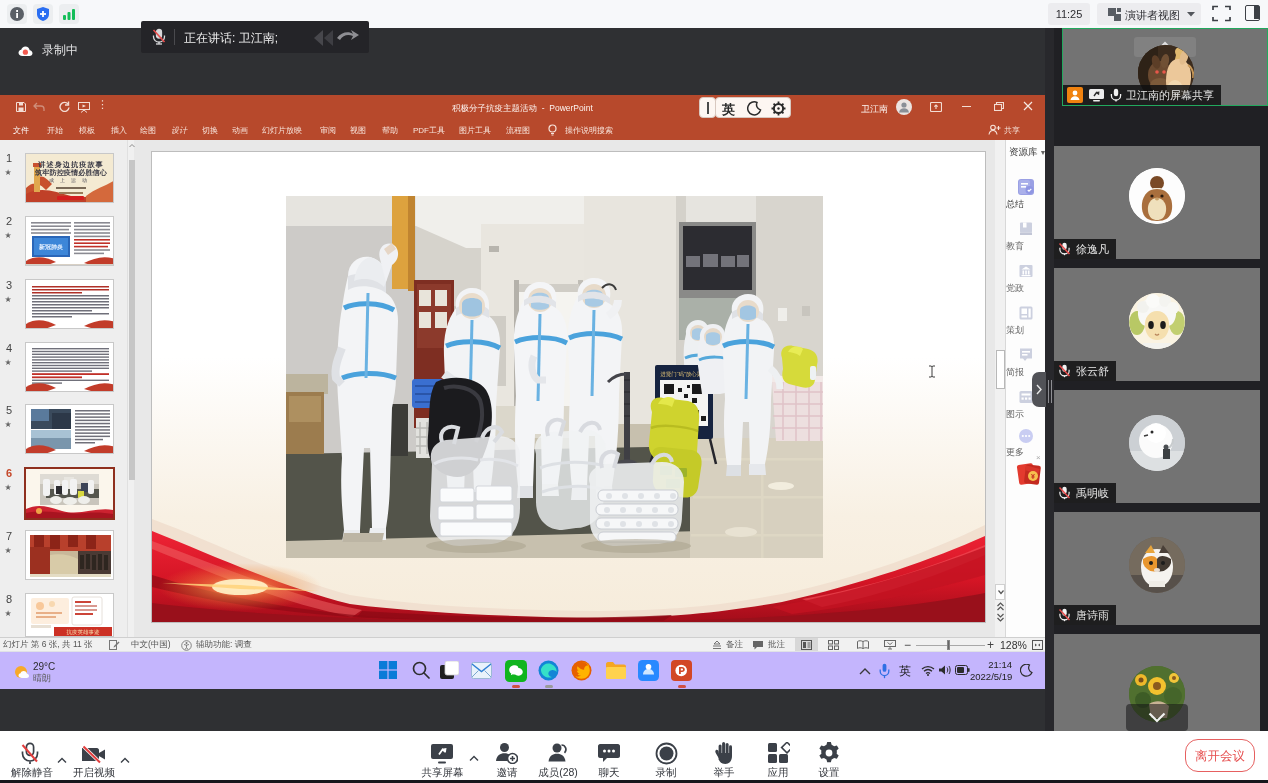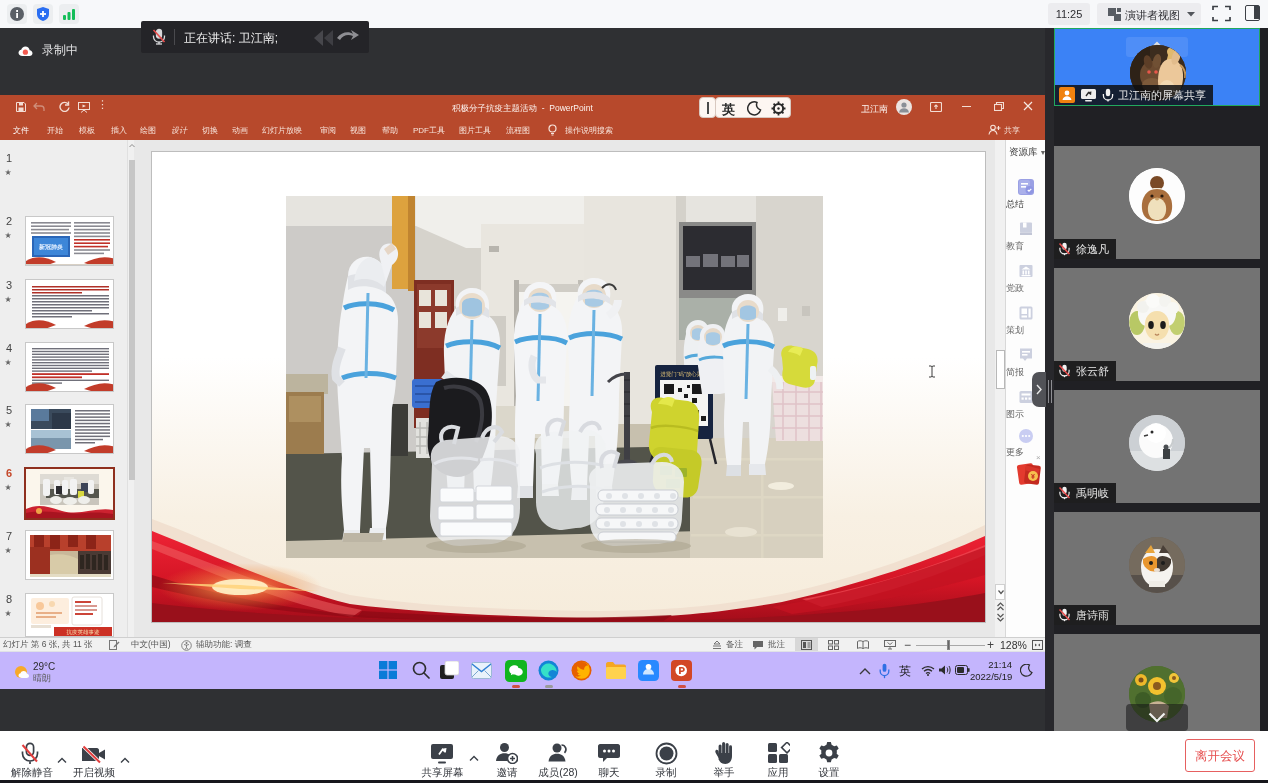--- a/index.html
+++ b/index.html
@@ -39,21 +39,21 @@
 </style>
 </head>
 <body>
 <div class="abs" id="share"></div>
 <div class="abs" id="sep">
   <div style="position:absolute; left:2.5px; top:352px; width:1.5px; height:23px; background:#8e8e93;"></div>
   <div style="position:absolute; left:5.5px; top:352px; width:1.5px; height:23px; background:#8e8e93;"></div>
 </div>
 <div class="abs" id="sidebar">
 
-  <div class="tile" style="top:0px; height:78px; border:1px solid #22a95e; background:#3b82f6;">
+  <div class="tile" style="top:0px; height:78px; border:1px solid #22a95e; background:#737373;margin-left:8px;">
     <div style="position:absolute; left:71px; top:8px; width:62px; height:20px; background:rgba(255,255,255,0.10); border-radius:3px;"></div>
     <svg style="position:absolute; left:94px; top:12px;" width="16" height="10" viewBox="0 0 16 10">
         <path d="M1.5 8.5 L8 2 L14.5 8.5" stroke="#e0e0e0" stroke-width="2" fill="none"></path>
       </svg>
     <div class="avatar" style="top:16px; background:#42301f;">
       <svg width="56" height="56" viewBox="0 0 56 56">
         <rect x="0" y="0" width="56" height="56" fill="#3c2c1e"></rect>
         <rect x="0" y="0" width="20" height="56" fill="#2e2217"></rect>
         <path d="M38 10 C34 2 44 0 46 6 C47 9 45 12 42 13 L44 24 L34 26 Z" fill="#e0b96e"></path>
         <ellipse cx="22" cy="30" rx="12" ry="14" fill="#6b4a30"></ellipse>
@@ -285,21 +285,21 @@
     <rect x="1" y="12" width="9" height="9" rx="1.5" fill="#3b4048"></rect>
     <rect x="12" y="12" width="9" height="9" rx="1.5" fill="#3b4048"></rect>
     <rect x="16.2" y="1.8" width="7.6" height="7.6" fill="none" stroke="#3b4048" stroke-width="1.6" transform="rotate(45 20 5.6)"></rect>
   </svg>
   <div class="mlabel" style="left:754px; top:35px; width:48px;">应用</div>
   <svg style="position:absolute; left:818px; top:11px;" width="22" height="22" viewBox="0 0 22 22">
     <path d="M9 1 H13 L13.8 4 C14.8 4.4 15.7 4.9 16.5 5.6 L19.5 4.7 L21.5 8.2 L19.3 10.3 C19.4 10.8 19.5 11.4 19.5 12 C19.5 12.6 19.4 13.2 19.3 13.7 L21.5 15.8 L19.5 19.3 L16.5 18.4 C15.7 19.1 14.8 19.6 13.8 20 L13 23 H9 L8.2 20 C7.2 19.6 6.3 19.1 5.5 18.4 L2.5 19.3 L0.5 15.8 L2.7 13.7 C2.6 13.2 2.5 12.6 2.5 12 C2.5 11.4 2.6 10.8 2.7 10.3 L0.5 8.2 L2.5 4.7 L5.5 5.6 C6.3 4.9 7.2 4.4 8.2 4 Z" fill="#3b4048" transform="scale(0.92) translate(1,-1)"></path>
     <circle cx="11" cy="11" r="3.4" fill="#ffffff"></circle>
   </svg>
   <div class="mlabel" style="left:805px; top:35px; width:48px;">设置</div>
-  <div style="position:absolute; left:1185px; top:8px; width:70px; height:33px; border:1px solid #e66060; border-radius:3px; color:#e65050; font-size:12.5px; text-align:center; line-height:33px;">离开会议</div>
+  <div style="position:absolute; left:1185px; top:8px; width:70px; height:33px; border:1px solid #e66060; border-radius:13px; color:#e65050; font-size:12.5px; text-align:center; line-height:33px;">离开会议</div>
 </div>
 <div class="abs" id="botstrip"></div>
 <div class="abs" id="ppt">
   <div id="ppt-title">
     <svg style="position:absolute;left:16px;top:7px;" width="10" height="10" viewBox="0 0 10 10">
         <path d="M0.5 0.5 H8 L9.5 2 V9.5 H0.5 Z" fill="none" stroke="#f3ddd4" stroke-width="1"></path>
         <rect x="2.5" y="5.5" width="5" height="4" fill="#f3ddd4"></rect>
         <rect x="3" y="0.5" width="4" height="3" fill="#f3ddd4"></rect>
       </svg>
     <svg style="position:absolute;left:33px;top:7px;" width="12" height="10" viewBox="0 0 12 10">
@@ -362,20 +362,36 @@
         <path d="M1 10.5 C1.5 7.5 3.2 6.5 5 6.5 C6.8 6.5 8.5 7.5 9 10.5" fill="none" stroke="#f7e3da" stroke-width="1.1"></path>
         <path d="M10.5 2 v4 M8.5 4 h4" stroke="#f7e3da" stroke-width="1.1"></path>
       </svg>
     <span class="tab" style="left:1004px;">共享</span>
   </div>
   <div id="ppt-content">
     <div id="spanel">
 
       <div class="tnum" style="top:12px;">1</div>
         <div class="tstar" style="top:28px;">★</div>
+      <div class="thumb" style="top:13px;">
+        <div style="position:absolute;inset:0;background:#f4ead2;"></div>
+        <svg width="89" height="50" viewBox="0 0 89 50" style="position:absolute;left:0;top:0;">
+          <path d="M0 34 C8 26 14 30 20 36 L26 30 C20 24 16 20 12 24 L8 20 V50 H0 Z" fill="#c8502e"></path>
+          <path d="M0 40 C15 32 30 38 45 42 C60 46 75 38 89 42 V50 H0 Z" fill="#c04028"></path>
+          <path d="M60 42 C70 34 80 32 89 26 V50 H60 Z" fill="#d4693c"></path>
+          <rect x="8" y="12" width="6" height="26" fill="#e0a84e"></rect>
+          <rect x="7" y="9" width="8" height="4" fill="#c8502e"></rect>
+          <text x="45" y="13" font-size="7.2" fill="#3a3a46" text-anchor="middle" style="font-weight:bold; letter-spacing:1px;">讲述身边抗疫故事</text>
+          <text x="45" y="21" font-size="7.2" fill="#3a3a46" text-anchor="middle" style="font-weight:bold;">筑牢防控疫情必胜信心</text>
+          <text x="45" y="28" font-size="5" fill="#4a4a56" text-anchor="middle" style="letter-spacing:6px;">成上运动</text>
+          <rect x="30" y="33" width="30" height="2" fill="#7a6a58"></rect>
+          <rect x="33" y="38" width="24" height="2" fill="#9a7a58"></rect>
+          <rect x="31" y="42" width="27" height="4" rx="1" fill="#d41e1e"></rect>
+        </svg>
+      </div>
       <div class="tnum" style="top:75px;">2</div>
         <div class="tstar" style="top:91px;">★</div>
       <div class="thumb" style="top:76px;">
         <svg width="89" height="50" viewBox="0 0 89 50" style="position:absolute;left:0;top:0;">
           <g fill="#8a8a92">
               <rect x="5" y="5" width="40" height="1.6"></rect>
               <rect x="5" y="8.4" width="40" height="1.6"></rect>
               <rect x="5" y="11.8" width="38" height="1.6"></rect>
               <rect x="5" y="15.2" width="40" height="1.6"></rect>
             </g>

